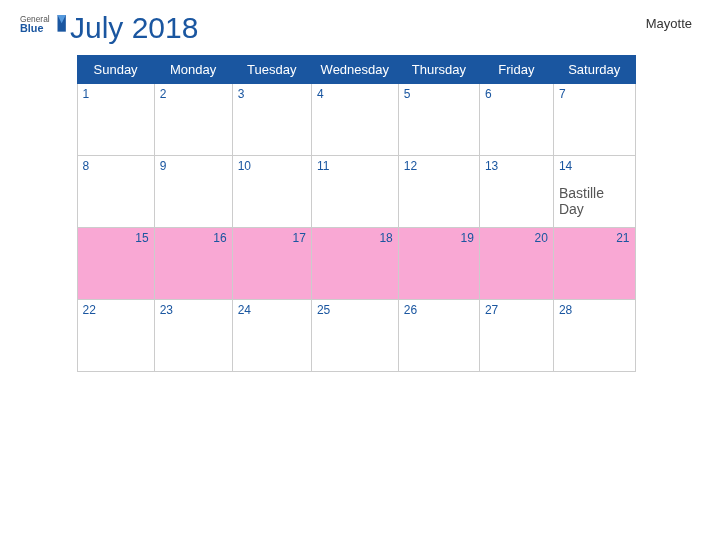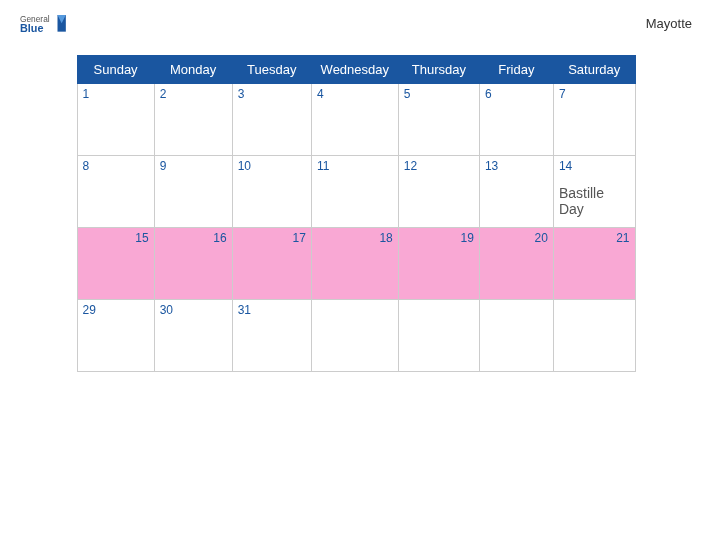--- a/index.html
+++ b/index.html
@@ -96,20 +96,21 @@
 
 <div class="header">
   <div class="logo-container">
     <svg class="logo-svg" viewBox="0 0 60 40">
       <text x="0" y="13" font-size="10" fill="#555" font-family="Arial">General</text>
       <text x="0" y="26" font-size="13" fill="#1a56a0" font-weight="bold" font-family="Arial">Blue</text>
       <polygon points="45,5 55,5 55,25 45,25" fill="#1a56a0"></polygon>
       <polygon points="45,5 55,5 50,15" fill="#5599dd"></polygon>
     </svg>
   </div>
+  <h1 class="title">July 2018</h1>
   <div class="region">Mayotte</div>
 </div>
 
 <table class="calendar">
   <thead>
     <tr>
 
     <th>Sunday</th>
         <th>Monday</th>
         <th>Tuesday</th>
@@ -183,29 +184,37 @@
         <td>
           <span class="day-number">19</span>
         </td>
         <td>
           <span class="day-number">20</span>
         </td>
         <td>
           <span class="day-number">21</span>
         </td>
       </tr>
-      <tr class="week-5">
-        <td>
-          <span class="day-number">29</span>
-        </td>
-        <td>
-          <span class="day-number">30</span>
-        </td>
-        <td>
-          <span class="day-number">31</span>
-        </td>
-        <td></td>
-        <td></td>
-        <td></td>
-        <td></td>
+      <tr class="week-4">
+        <td>
+          <span class="day-number">22</span>
+        </td>
+        <td>
+          <span class="day-number">23</span>
+        </td>
+        <td>
+          <span class="day-number">24</span>
+        </td>
+        <td>
+          <span class="day-number">25</span>
+        </td>
+        <td>
+          <span class="day-number">26</span>
+        </td>
+        <td>
+          <span class="day-number">27</span>
+        </td>
+        <td>
+          <span class="day-number">28</span>
+        </td>
       </tr>
     </tbody>
 </table>
 
 </body></html>

